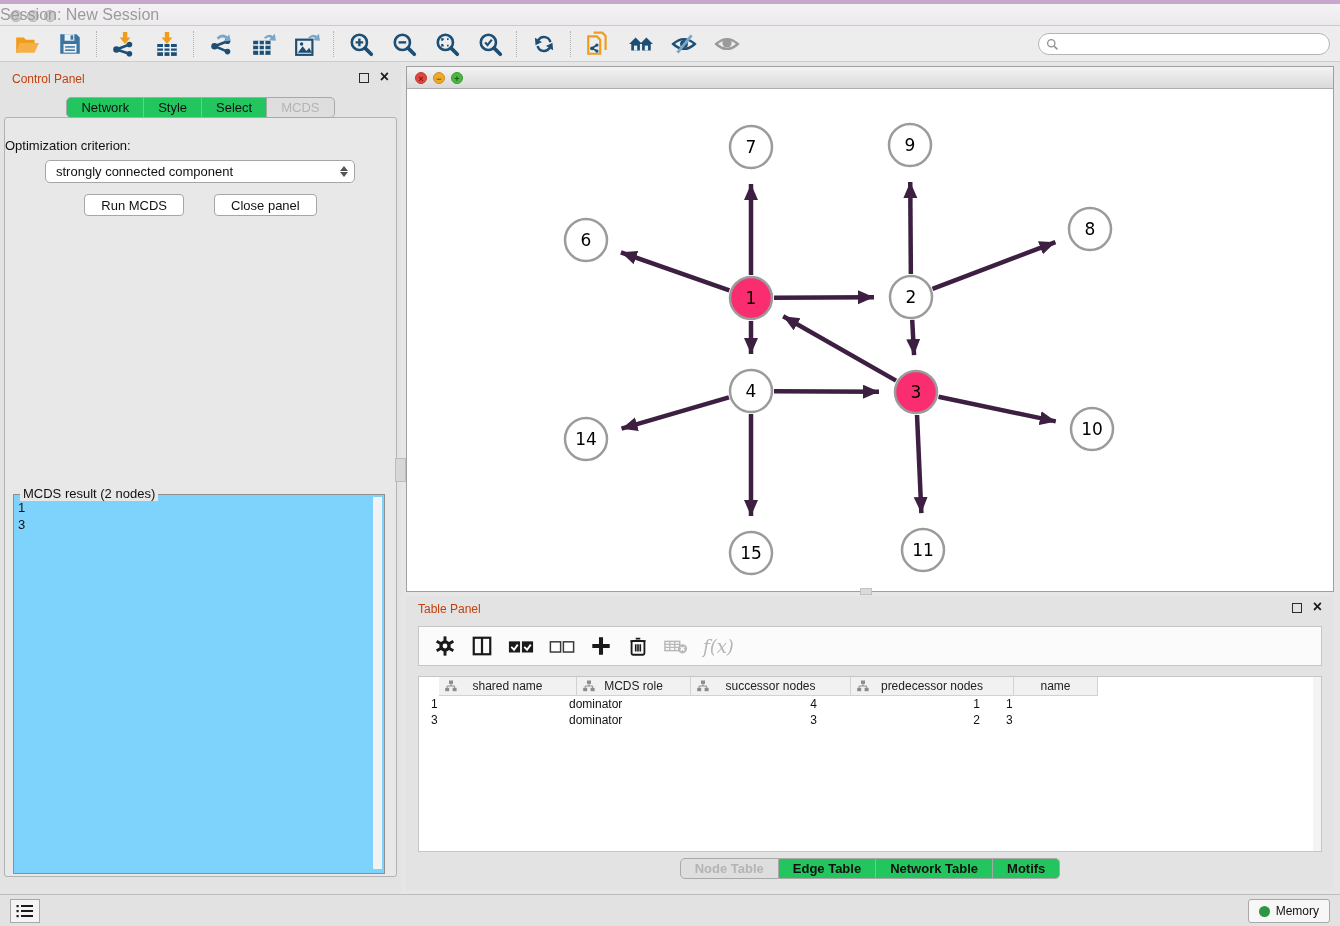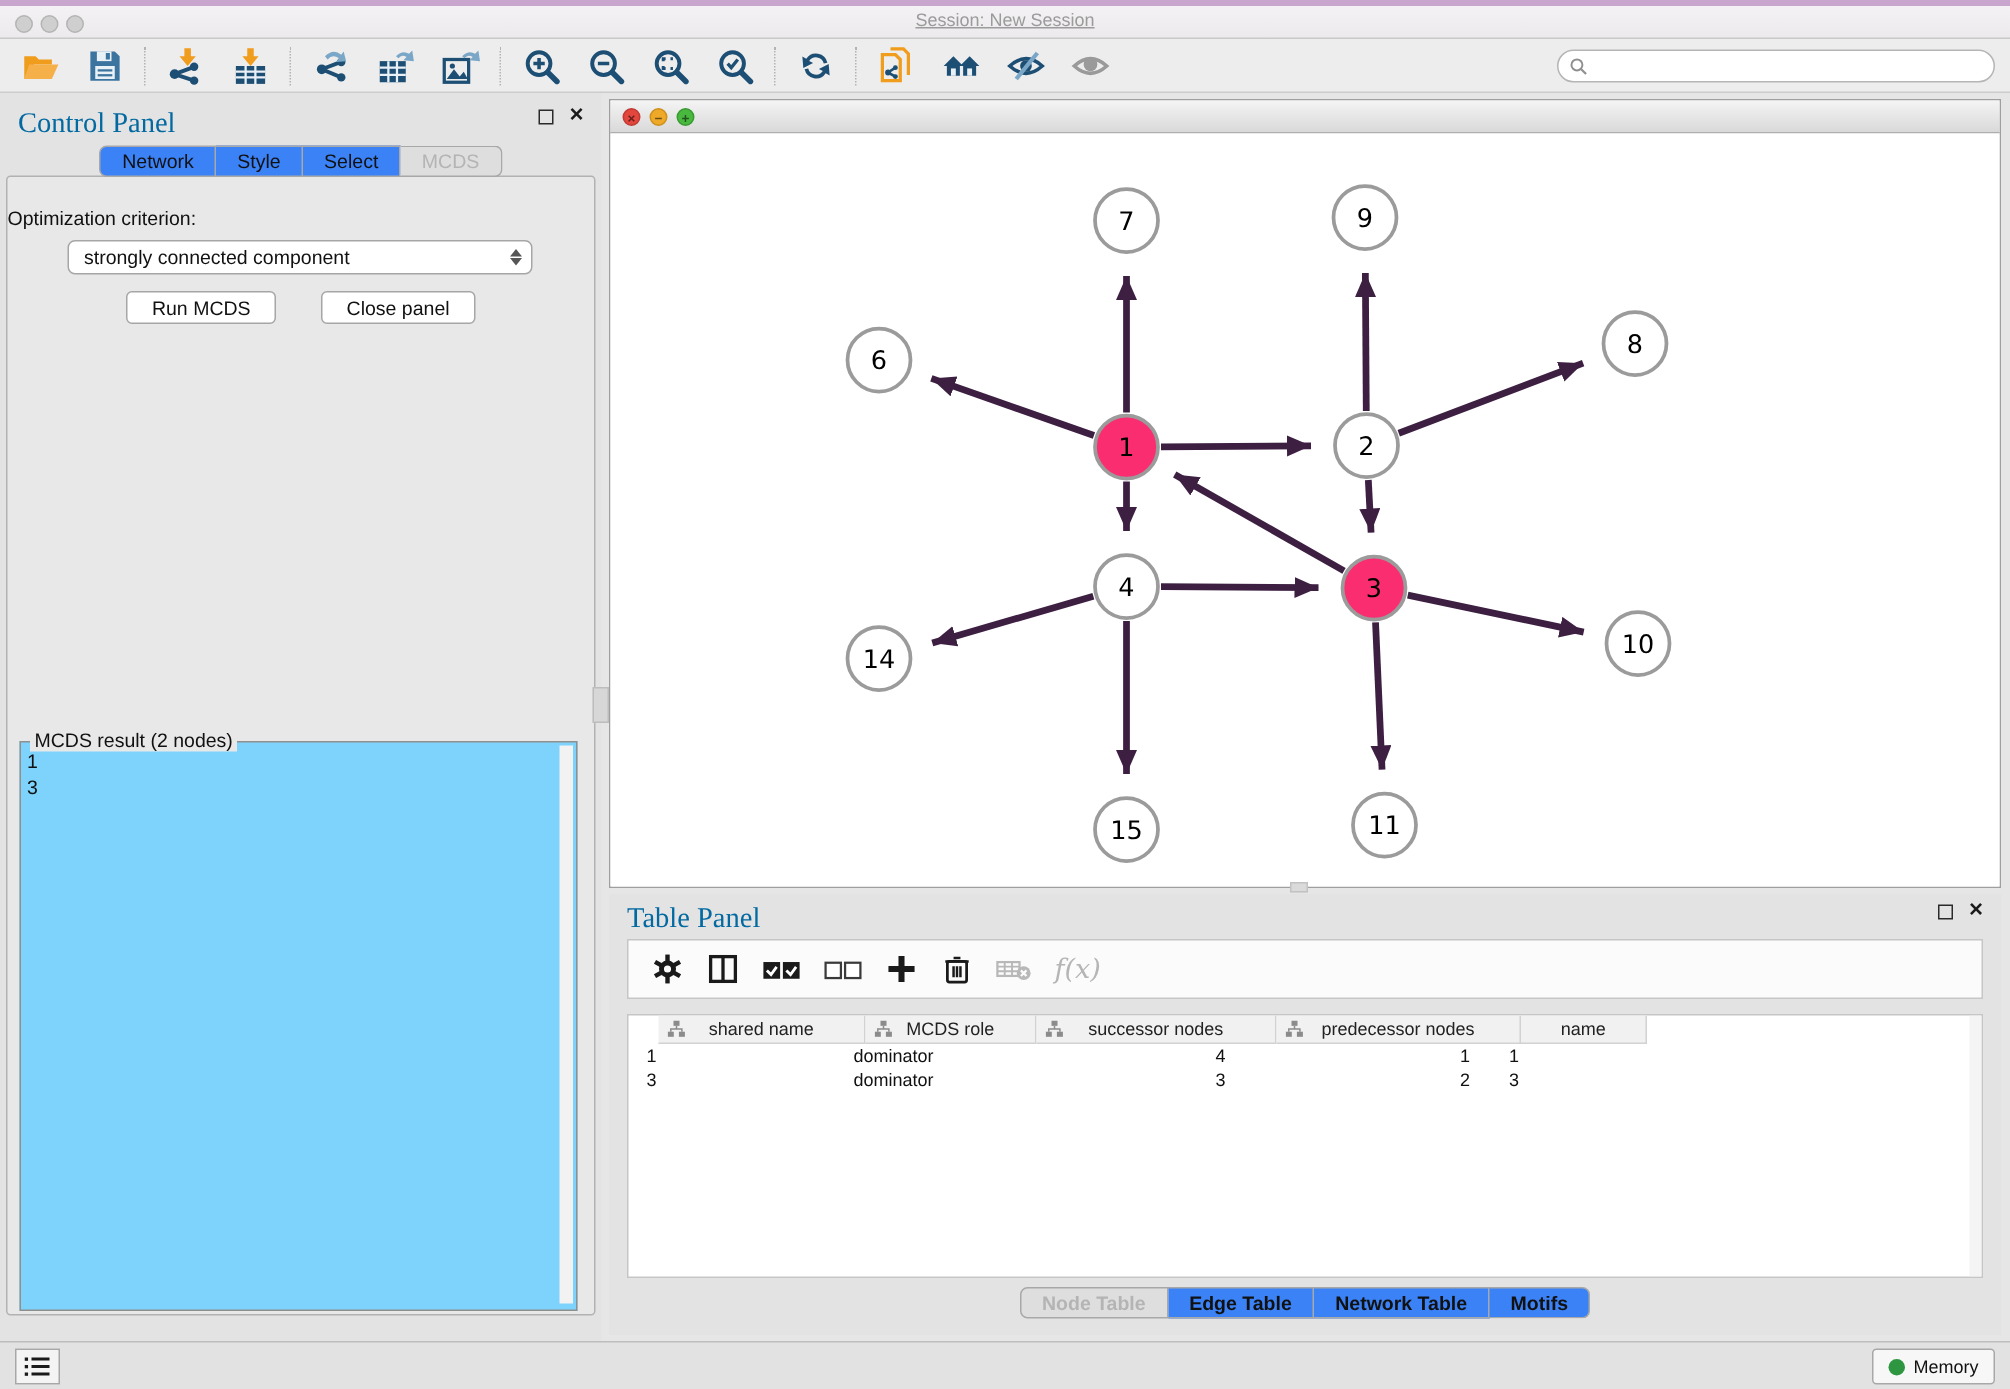--- a/index.html
+++ b/index.html
@@ -7,49 +7,49 @@
   body { font-family:"Liberation Sans", sans-serif; background:#e6e6e6; overflow:hidden; }
   #app { position:relative; width:1340px; height:926px; background:#e6e6e6; }
 
   
   .titlebar { position:absolute; left:0; top:0; width:1340px; height:26px;
     background:linear-gradient(#f6f3f6,#eceaec); border-bottom:1px solid #c9c9c9; }
   .titlebar .lavender { position:absolute; left:0; top:0; width:100%; height:4px; background:#c9a6cd; }
   .traffic { position:absolute; top:10px; width:12px; height:12px; border-radius:50%;
     background:#cfcfcf; border:1px solid #b4b4b4; }
   .t1{left:10px;} .t2{left:27px;} .t3{left:44px;}
-  .win-title { position:absolute; top:6px; left:0; width:100%; text-align:center;
-    font-size:12px; color:#9b9b9b;text-decoration:underline; }
+  .win-title { position:absolute; top:6px; left:0; width:100%; 
+    font-size:16px; color:#9b9b9b; }
 
   
   .toolbar { position:absolute; left:0; top:26px; width:1340px; height:36px;
     background:#ededed; border-bottom:1px solid #cccccc; display:flex; align-items:center; }
   .tgroup { display:flex; align-items:center; gap:16px; padding:0 13px; }
   .tsep { width:1px; height:26px; border-left:1px dotted #b3b3b3; }
   .ticon { width:27px; height:27px; display:flex; align-items:center; justify-content:center; }
   .ticon svg { width:26px; height:26px; }
   .searchbox { position:absolute; right:10px; top:7px; width:292px; height:22px;
     background:#ffffff; border:1px solid #b5b5b5; border-radius:11px;
     display:flex; align-items:center; padding-left:7px; }
   .searchbox svg { width:13px; height:13px; }
   .searchbox input { border:none; outline:none; flex:1; height:18px; font-size:12px;
     background:transparent; font-family:"Liberation Sans",sans-serif; }
 
   
-  .panel-title { font-size:19px; color:#0369a1;font-family:Liberation Serif, serif; }
+  .panel-title { font-size:12px; color:#c2410c; }
   .float-ic { width:10px; height:10px; border:1.5px solid #2a2a2a; display:inline-block; }
   .close-ic { font-size:16px; font-weight:bold; color:#1a1a1a; line-height:10px; }
 
   
   .ctrlpanel { position:absolute; left:0; top:62px; width:401px; height:832px; background:#e3e3e3; }
   .ctrl-head { position:absolute; left:12px; top:10px; }
   .ctrl-float { position:absolute; right:32px; top:11px; }
   .ctrl-close { position:absolute; right:12px; top:10px; }
   .segbar { display:flex; }
-  .seg { height:21px; padding:0 14px; display:flex; align-items:center; background:#3b82f6;
+  .seg { height:21px; padding:0 14px; display:flex; align-items:center; background:#22c55e;
     border:1px solid #a8a8a8; border-left:none; font-size:13px; color:#111; white-space:nowrap; }
   .seg:first-child { border-left:1px solid #a8a8a8; border-radius:5px 0 0 5px; }
   .seg:last-child { border-radius:0 5px 5px 0; }
   .seg.active { background:#dedede; color:#b4b4b4;text-align:right; }
   .ctrl-tabs { position:absolute; left:0; top:35px; width:100%; display:flex; justify-content:center; z-index:2; }
   .ctrl-content { position:absolute; left:4px; top:55px; width:393px; height:760px;
     background:#e8e8e8; border:1px solid #b2b2b2; border-radius:3px; }
   .opt-label { position:absolute; top:20px; width:100%; text-align:left; font-size:13px; color:#111; }
   .criterion { position:absolute; left:40px; top:42px; width:310px; height:23px; background:#ffffff;
     border:1px solid #a6a6a6; border-radius:5px; display:flex; align-items:center;

